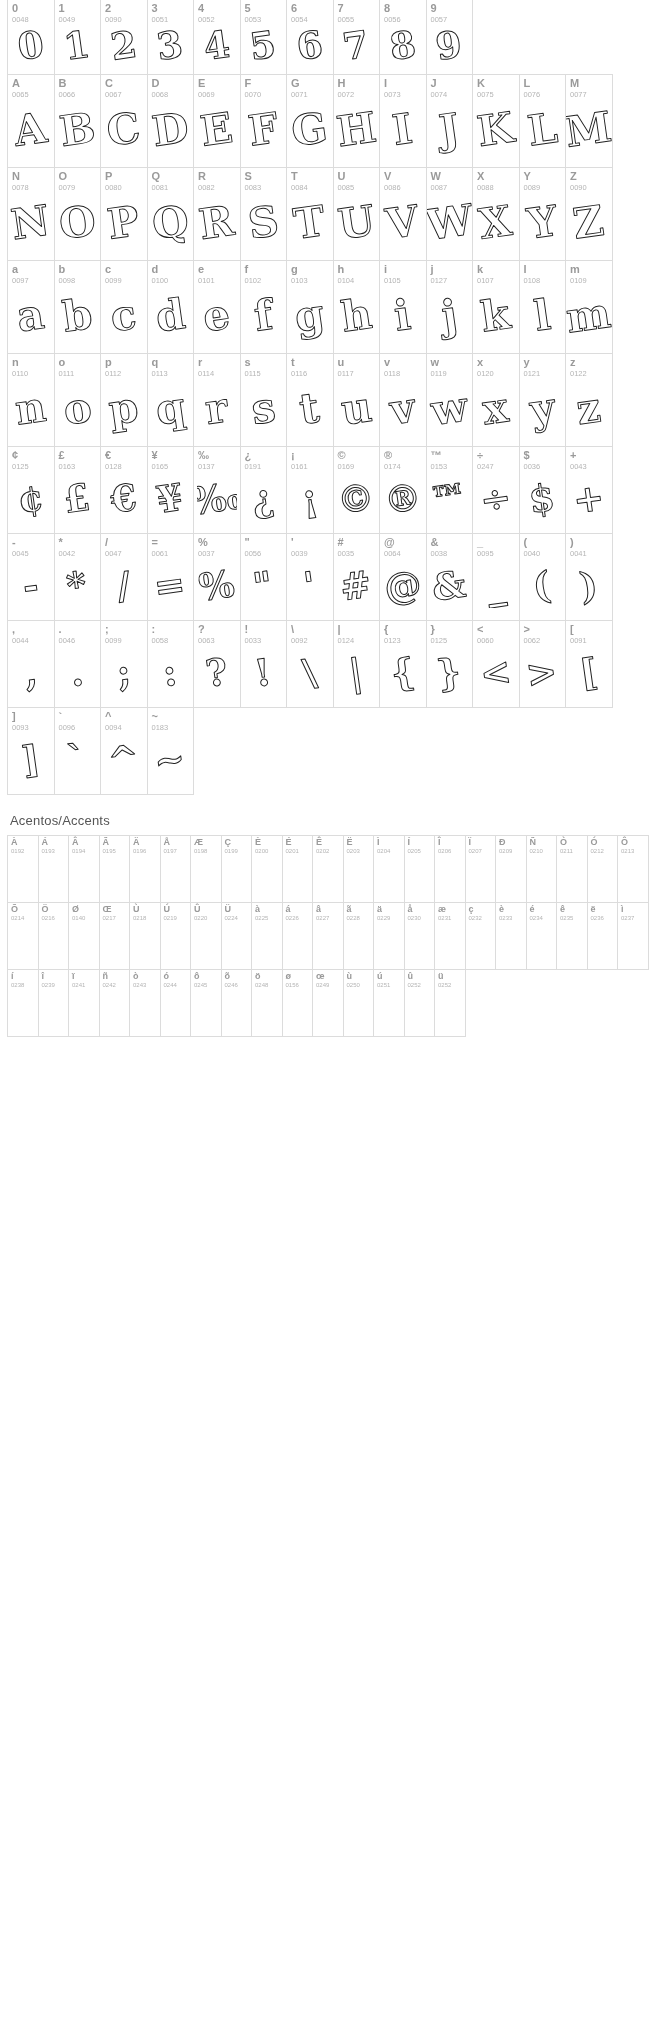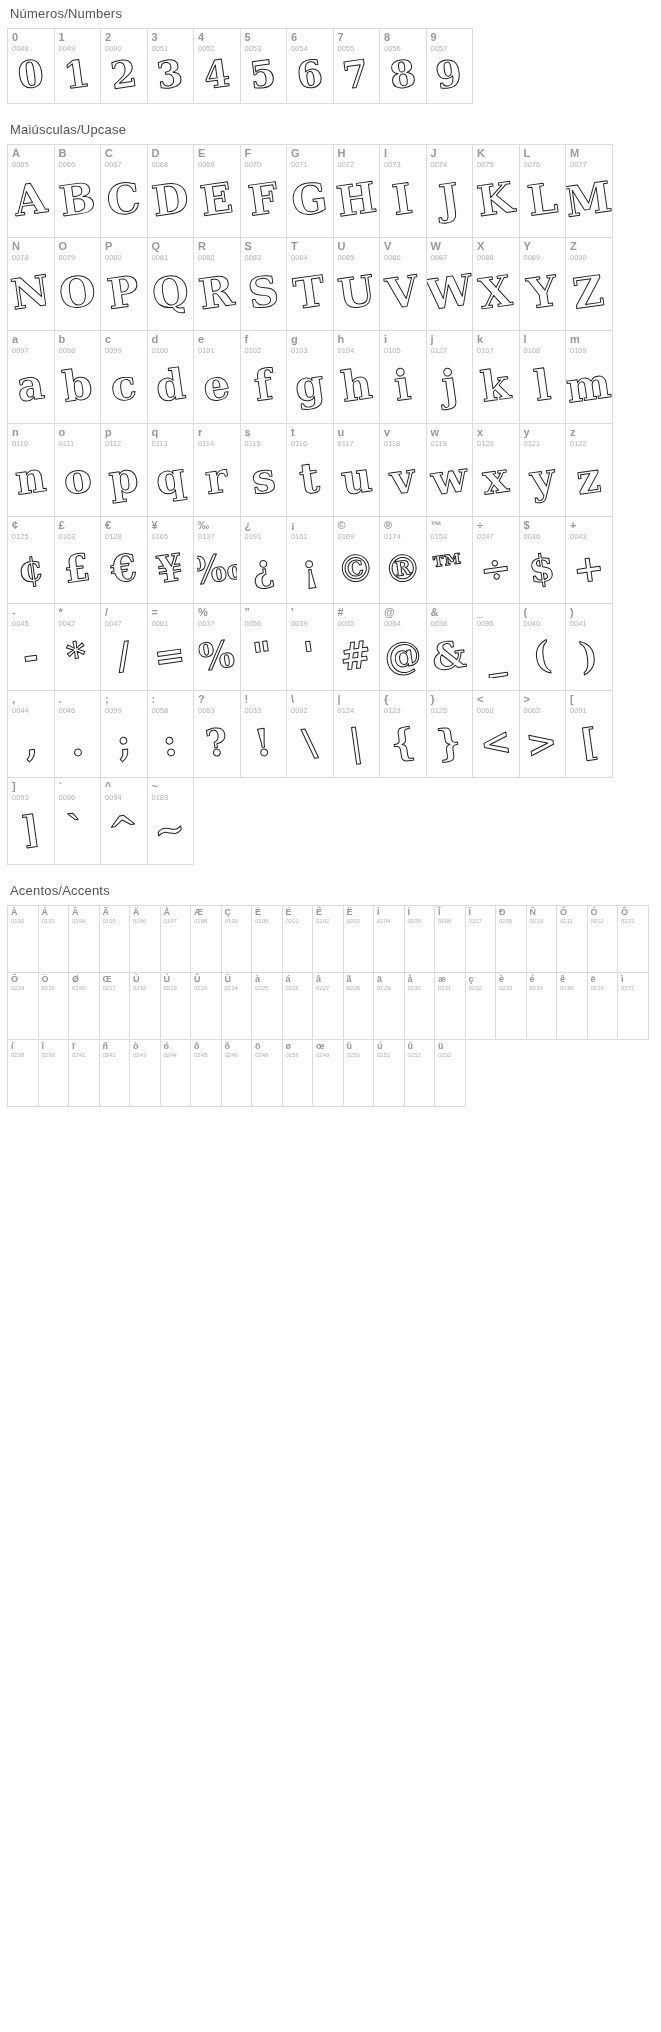--- a/index.html
+++ b/index.html
@@ -66,21 +66,20 @@
   .g-sym .cell { width: 47.5px; height: 88px; }
   .g-acc .cell { width: 31.5px; height: 68px; }
   .g-acc .chr { font-size: 9px; }
   .g-acc .code { font-size: 6px; }
   .g-acc .hdr { padding: 2px 2px 1px 3px; }
 </style>
 </head>
 <body>
 
 <div id="root">
-    <div class="section-title">Números/Numbers</div>
     <div class="grid g-num">
       <div class="cell">
         <div class="hdr">
           <span class="chr">0</span>
           <span class="code">0048</span>
         </div>
         <div class="glyph">
           <svg width="40" height="40" viewBox="0 0 40 40" aria-hidden="true">
             <text x="20" y="30.4" text-anchor="middle" font-family="DejaVu Serif, serif" font-weight="bold" font-size="37" fill="none" stroke="#222" stroke-width="1" stroke-linejoin="round" transform="rotate(-8 20 20)">0</text>
           </svg>
@@ -179,21 +178,20 @@
           <span class="chr">9</span>
           <span class="code">0057</span>
         </div>
         <div class="glyph">
           <svg width="40" height="40" viewBox="0 0 40 40" aria-hidden="true">
             <text x="20" y="30.4" text-anchor="middle" font-family="DejaVu Serif, serif" font-weight="bold" font-size="37" fill="none" stroke="#222" stroke-width="1" stroke-linejoin="round" transform="rotate(-8 20 20)">9</text>
           </svg>
         </div>
       </div>
     </div>
-    <div class="section-title">Maiúsculas/Upcase</div>
     <div class="grid g-upper">
       <div class="cell">
         <div class="hdr">
           <span class="chr">A</span>
           <span class="code">0065</span>
         </div>
         <div class="glyph">
           <svg width="48" height="48" viewBox="0 0 48 48" aria-hidden="true">
             <text x="24" y="36.480000000000004" text-anchor="middle" font-family="DejaVu Serif, serif" font-weight="bold" font-size="44" fill="none" stroke="#222" stroke-width="1" stroke-linejoin="round" transform="rotate(-8 24 24)">A</text>
           </svg>

